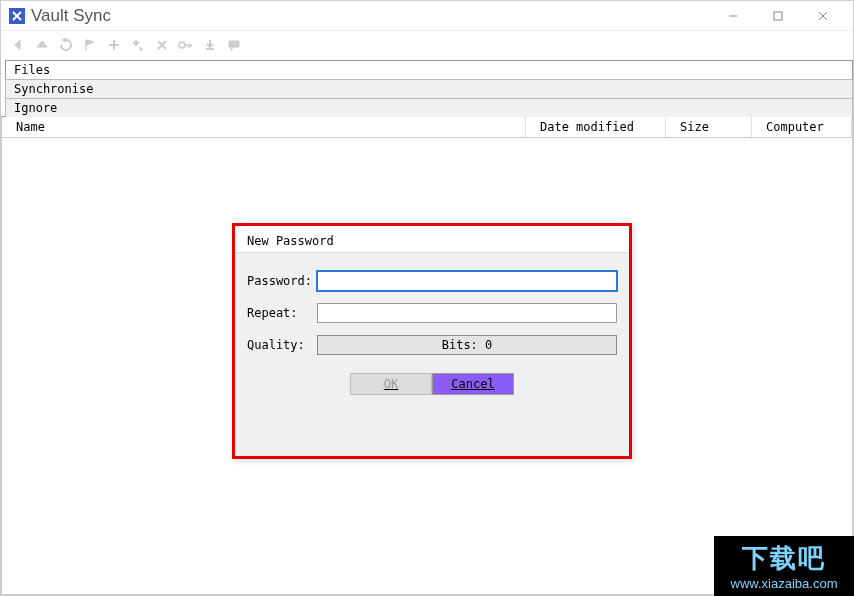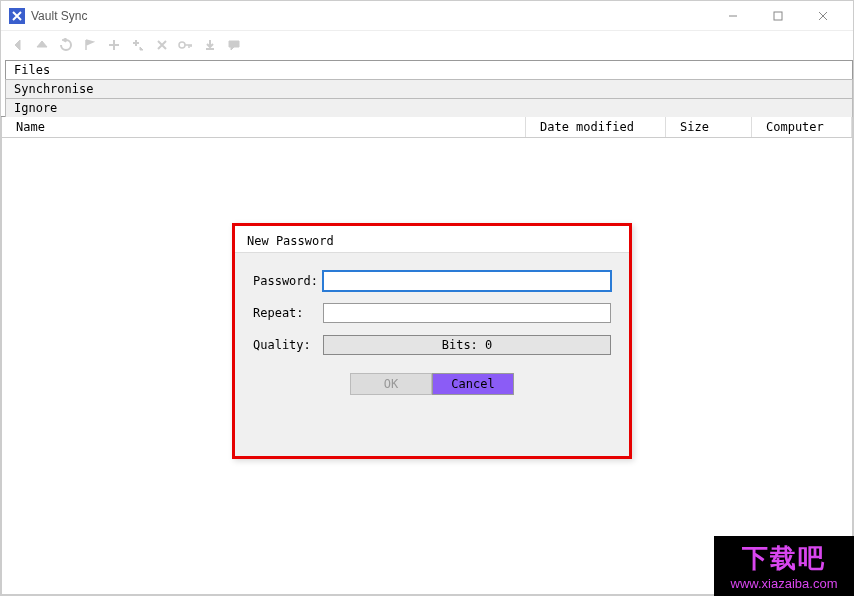--- a/index.html
+++ b/index.html
@@ -2,21 +2,21 @@
 <html><head>
 <meta charset="utf-8">
 <style>
 * { box-sizing: border-box; margin: 0; padding: 0; }
 body { font-family: "Segoe UI", Tahoma, sans-serif; font-size: 12px; background: #fff; width: 854px; height: 596px; overflow: hidden; position: relative; }
 
 .window { width: 854px; height: 596px; border: 1px solid #ccc; display: flex; flex-direction: column; background: #fff; }
 
 .titlebar { height: 30px; display: flex; align-items: center; padding: 0 8px; background: #fff; border-bottom: 1px solid #eee; }
 .titlebar .app-icon { width: 16px; height: 16px; background: #3a5fcd; display: inline-flex; align-items: center; justify-content: center; color: #fff; font-size: 12px; font-weight: bold; margin-right: 6px; }
-.titlebar .title { flex: 1; font-size: 12px; color: #555; }
+.titlebar .title { flex: 1; font-size: 17px; color: #555; }
 .winbtn { width: 45px; height: 28px; display: inline-flex; align-items: center; justify-content: center; color: #888; font-size: 13px; }
 .winbtn svg { stroke: #888; }
 
 .toolbar { height: 28px; display: flex; align-items: center; padding: 0 6px; gap: 2px; background: #fff; }
 .tool { width: 22px; height: 22px; display: inline-flex; align-items: center; justify-content: center; color: #bbb; }
 .tool svg { fill: #ccc; stroke: #ccc; }
 
 .tabs { display: flex; border-bottom: 1px solid #999; padding-left: 4px; font-family: "SimSun", monospace; font-size: 12px; flex-direction: column; }
 .tab { padding: 2px 10px 2px 8px; border: 1px solid #999; border-bottom: none; background: #fff; margin-right: 0; position: relative; top: 1px; cursor: pointer; }
 .tab.inactive { background: #f0f0f0; border-color: #bbb; }
@@ -35,35 +35,35 @@
   position: absolute;
   left: 230px; top: 85px;
   width: 400px; height: 236px;
   background: #f0f0f0;
   border: 3px solid #e60000;
   box-shadow: 2px 2px 6px rgba(0,0,0,0.15);
   font-family: "SimSun", "Segoe UI", monospace;
   font-size: 12px;
 }
 .dialog-title { padding: 8px 12px 4px; font-size: 12px; background: #fff; border-bottom: 1px solid #ddd; }
-.dialog-body { padding: 18px 18px 10px; }
+.dialog-body { padding: 18px 12px 10px; }
 .frow { display: flex; align-items: center; margin-bottom: 12px; }
 .frow label { width: 70px; }
 .frow input[type=text], .frow input[type=password] {
   flex: 1; height: 20px; border: 1px solid #999; padding: 1px 4px; font-family: inherit; font-size: 12px; background: #fff;
 }
 .frow input.focused { border: 1px solid #2a7bd6; outline: 1px solid #2a7bd6; }
 .qbar { flex: 1; height: 20px; border: 1px solid #888; background: #e4e4e4; display: flex; align-items: center; justify-content: center; font-size: 12px; }
-.btnrow { display: flex; justify-content: center; margin-top: 18px; }
+.btnrow { display: flex; justify-content: center; margin-top: 18px; text-decoration: underline; }
 .btn { width: 82px; height: 22px; border: 1px solid #999; background: #8b5cf6; font-family: inherit; font-size: 12px; cursor: pointer; }
 .btn.disabled { color: #999; background: #dcdcdc; border-color: #bbb; cursor: default; }
 
 .watermark {
   position: absolute; right: 0; bottom: 0;
-  background: #000; color: #d946ef;
+  background: #000; color: #7dd3fc;
   width: 140px; height: 60px;
   display: flex; flex-direction: column; align-items: center; justify-content: center;
   font-family: "SimHei", sans-serif;
 }
 .watermark .big { font-size: 26px; font-weight: bold; letter-spacing: 2px; }
 .watermark .url { font-size: 13px; }
 </style>
 </head>
 <body>
 

